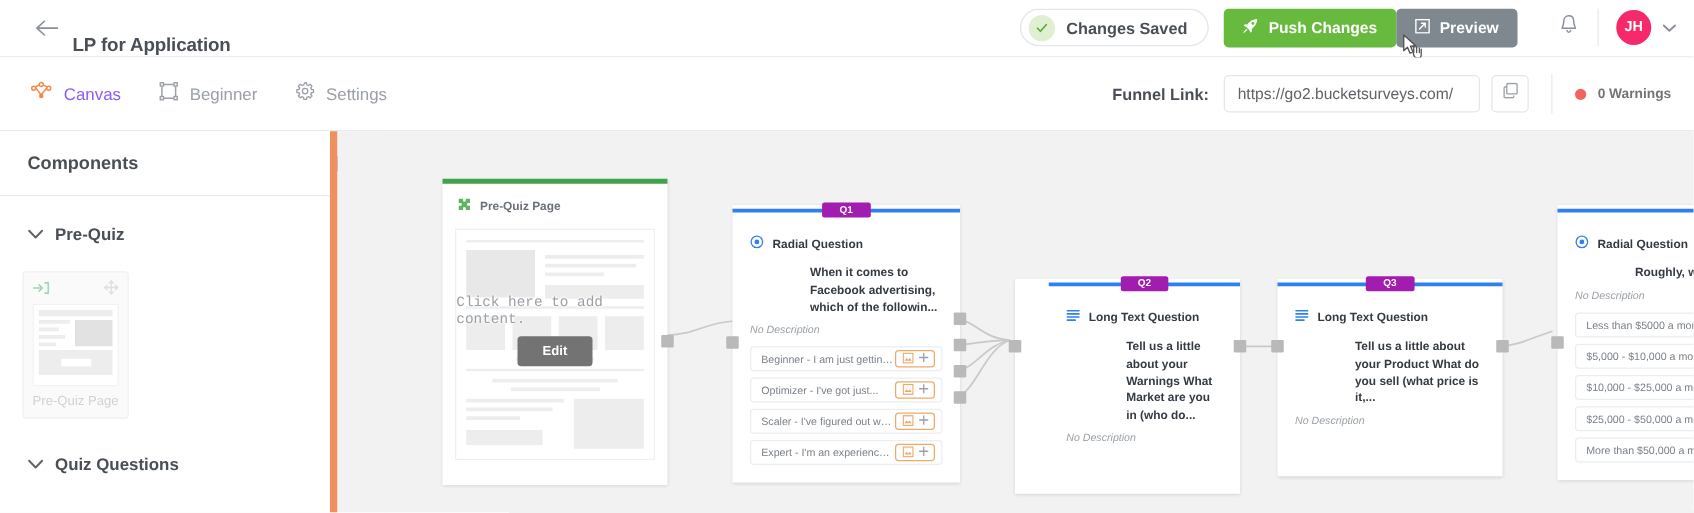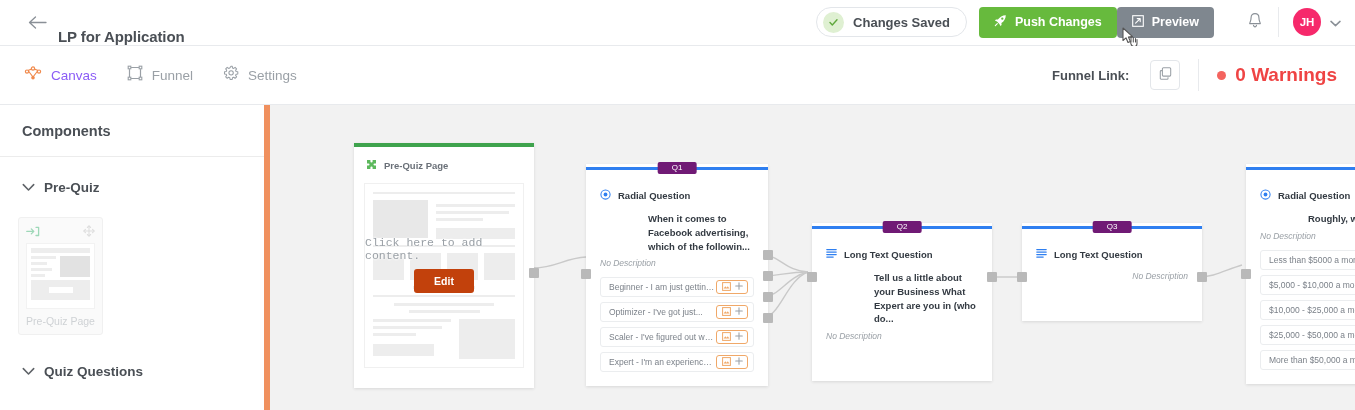--- a/index.html
+++ b/index.html
@@ -82,21 +82,21 @@
     background:#fff; padding:0 10px; font-size:12.5px; color:#5f6368;
     font-family:"Liberation Sans", sans-serif; outline:none;
   }
   .copy-btn {
     width:30px; height:30px; border:1px solid #e3e6ea; border-radius:4px; background:#fff;
     margin-left:9px; display:flex; align-items:center; justify-content:center; cursor:pointer;
   }
   .sep-v { width:1px; height:32px; background:#e8eaed; margin:0 18px; }
   .warn { display:flex; align-items:center; gap:9px; cursor:pointer; }
   .warn-dot { width:9px; height:9px; border-radius:50%; background:#f4645f; }
-  .warn-label { font-size:19px; font-weight:bold; color:#ef4444; white-space:nowrap; }
+  .warn-label { font-size:11px; font-weight:bold; color:#737373; white-space:nowrap; }
 
   
   .sidebar {
     position:absolute; left:0; top:105px; width:309px; height:305px;
     background:#fff; border-right:1px solid #ececec;
   }
   .sidebar-head {
     height:52px; display:flex; align-items:center; padding:0 22px;
     border-bottom:1px solid #ececec;
   }
@@ -163,32 +163,32 @@
   .pb-bl { flex:1; display:flex; flex-direction:column; gap:4px; }
   .pb-br { width:56px; height:40px; background:#ededed; }
   .pb-wide { background:#ededed; height:12px; }
 
   .page-overlay {
     position:absolute; left:0; top:52px; width:100%;
     display:flex; flex-direction:column; align-items:center; gap:7px;
   }
   .add-content-text { font-size:11.5px; color:#9aa0a6; text-shadow:0 0 3px #fff,0 0 3px #fff,0 0 3px #fff;font-family:Liberation Mono, monospace; }
   .edit-btn {
-    background:#c2410c; color:#fff; font-size:10.5px; font-weight:bold;
+    background:#737373; color:#fff; font-size:10.5px; font-weight:bold;
     padding:6px 20px; border-radius:3px; cursor:pointer; border:none;
     font-family:"Liberation Sans", sans-serif;
   }
 
   
   .q-node { padding:0; }
   .q-top { position:relative; height:10px; }
   .q-rule { position:absolute; left:0; right:0; top:3px; height:3px; background:#2f7ff0; }
   .q-chip {
     position:absolute; left:50%; transform:translateX(-50%); top:-2px;
-    background:#701a75; color:#fff; font-size:8px; font-weight:normal;
+    background:#a21caf; color:#fff; font-size:8px; font-weight:bold;
     border-radius:2px; padding:2px 14px; line-height:1;
   }
   .q-inner { padding:12px 14px 14px; }
   .q-type { display:flex; align-items:center; gap:7px; margin-bottom:8px; }
   .q-type-label { font-size:9.5px; font-weight:bold; color:#333a42; }
   .q-question { font-size:9.5px; font-weight:bold; color:#333a42; line-height:1.45;margin-left:48px; }
   .q-nodesc { font-size:8.5px; font-style:italic; color:#9aa0a6; margin-top:5px; }
   .q-options { margin-top:9px; display:flex; flex-direction:column; gap:5px; }
   .q-opt {
     border:1px solid #ebedef; border-radius:3px; height:20px;
@@ -300,36 +300,37 @@
       <div class="tab">
         <span>
           <svg width="16" height="16" viewBox="0 0 16 16">
             <path d="M2.5 4.5 V11.5 M13.5 4.5 V11.5 M4.5 2.5 H11.5 M4.5 13.5 H11.5" fill="none" stroke="#9aa0a6" stroke-width="1.2" stroke-linecap="round"></path>
             <rect x="1.2" y="1.2" width="2.6" height="2.6" fill="none" stroke="#9aa0a6" stroke-width="1.1"></rect>
             <rect x="12.2" y="1.2" width="2.6" height="2.6" fill="none" stroke="#9aa0a6" stroke-width="1.1"></rect>
             <rect x="1.2" y="12.2" width="2.6" height="2.6" fill="none" stroke="#9aa0a6" stroke-width="1.1"></rect>
             <rect x="12.2" y="12.2" width="2.6" height="2.6" fill="none" stroke="#9aa0a6" stroke-width="1.1"></rect>
           </svg>
         </span>
-        <span class="tab-label">Funnel</span>
+        <span class="tab-label">Beginner</span>
       </div>
 
       <div class="tab">
         <span>
           <svg width="16" height="16" viewBox="0 0 16 16">
             <path d="M8 1.2 L9.2 1.2 L9.5 2.9 L10.7 3.4 L12.1 2.4 L13.6 3.9 L12.6 5.3 L13.1 6.5 L14.8 6.8 L14.8 8.9 L13.1 9.2 L12.6 10.4 L13.6 11.8 L12.1 13.3 L10.7 12.3 L9.5 12.8 L9.2 14.5 L7.1 14.5 L6.8 12.8 L5.6 12.3 L4.2 13.3 L2.7 11.8 L3.7 10.4 L3.2 9.2 L1.5 8.9 L1.5 6.8 L3.2 6.5 L3.7 5.3 L2.7 3.9 L4.2 2.4 L5.6 3.4 L6.8 2.9 Z" fill="none" stroke="#9aa0a6" stroke-width="1.05" stroke-linejoin="round"></path>
             <circle cx="8.1" cy="7.85" r="2.2" fill="none" stroke="#9aa0a6" stroke-width="1.05"></circle>
           </svg>
         </span>
         <span class="tab-label">Settings</span>
       </div>
     </div>
 
     <div class="funnel-area">
       <span class="funnel-label">Funnel Link:</span>
+      <input class="funnel-input" type="text" value="https://go2.bucketsurveys.com/" style="">
       <div class="copy-btn">
         <span>
           <svg width="13" height="13" viewBox="0 0 13 13">
             <rect x="3.4" y="0.8" width="8.3" height="8.3" rx="1" fill="none" stroke="#9aa0a6" stroke-width="1.05"></rect>
             <path d="M9 10.3 V11.4 C9 11.9 8.6 12.2 8.2 12.2 H2.1 C1.6 12.2 1.3 11.9 1.3 11.4 V4.4 C1.3 4 1.6 3.6 2.1 3.6 H3.3" fill="none" stroke="#9aa0a6" stroke-width="1.05" stroke-linejoin="round"></path>
           </svg>
         </span>
       </div>
       <div class="sep-v"></div>
       <div class="warn">
@@ -563,55 +564,56 @@
 
         </div>
       </div>
       <div class="port" style="left:-5px; top:105px"></div>
       <div class="port" style="right:-5px; top:86px"></div>
       <div class="port" style="right:-5px; top:107px"></div>
       <div class="port" style="right:-5px; top:128px"></div>
       <div class="port" style="right:-5px; top:149px"></div>
     </div>
 
-    <div class="node q-node" style="left:542px; top:118px; width:180px;">
+    <div class="node q-node" style="left:542px; top:118px; width:180px;padding-left:27px;">
       <div class="q-top">
         <div class="q-rule"></div>
         <div class="q-chip">Q2</div>
       </div>
       <div class="q-inner" style="padding-bottom:40px">
         <div class="q-type">
           <span>
             <svg width="11" height="11" viewBox="0 0 11 11">
               <path d="M0.8 1.6 H10.2 M0.8 4.1 H10.2 M0.8 6.6 H10.2 M0.8 9.1 H7.2" stroke="#2f7ff0" stroke-width="1.25" stroke-linecap="round"></path>
             </svg>
           </span>
           <span class="q-type-label">Long Text Question</span>
         </div>
-        <div class="q-question">Tell us a little about your Business What Expert are you in (who do...</div>
+        <div class="q-question">Tell us a little about your Warnings What Market are you in (who do...</div>
         <div class="q-nodesc">No Description</div>
       </div>
       <div class="port" style="left:-5px; top:49px"></div>
       <div class="port" style="right:-5px; top:49px"></div>
     </div>
 
-    <div class="node q-node" style="left:752px; top:118px; width:180px;text-align:right;">
+    <div class="node q-node" style="left:752px; top:118px; width:180px;">
       <div class="q-top">
         <div class="q-rule"></div>
         <div class="q-chip">Q3</div>
       </div>
       <div class="q-inner" style="padding-bottom:40px">
         <div class="q-type">
           <span>
             <svg width="11" height="11" viewBox="0 0 11 11">
               <path d="M0.8 1.6 H10.2 M0.8 4.1 H10.2 M0.8 6.6 H10.2 M0.8 9.1 H7.2" stroke="#2f7ff0" stroke-width="1.25" stroke-linecap="round"></path>
             </svg>
           </span>
           <span class="q-type-label">Long Text Question</span>
         </div>
+        <div class="q-question">Tell us a little about your Product What do you sell (what price is it,...</div>
         <div class="q-nodesc">No Description</div>
       </div>
       <div class="port" style="left:-5px; top:49px"></div>
       <div class="port" style="right:-5px; top:49px"></div>
     </div>
 
     <div class="node q-node" style="left:976px; top:59px; width:182px;">
       <div class="q-top">
         <div class="q-rule"></div>
 

